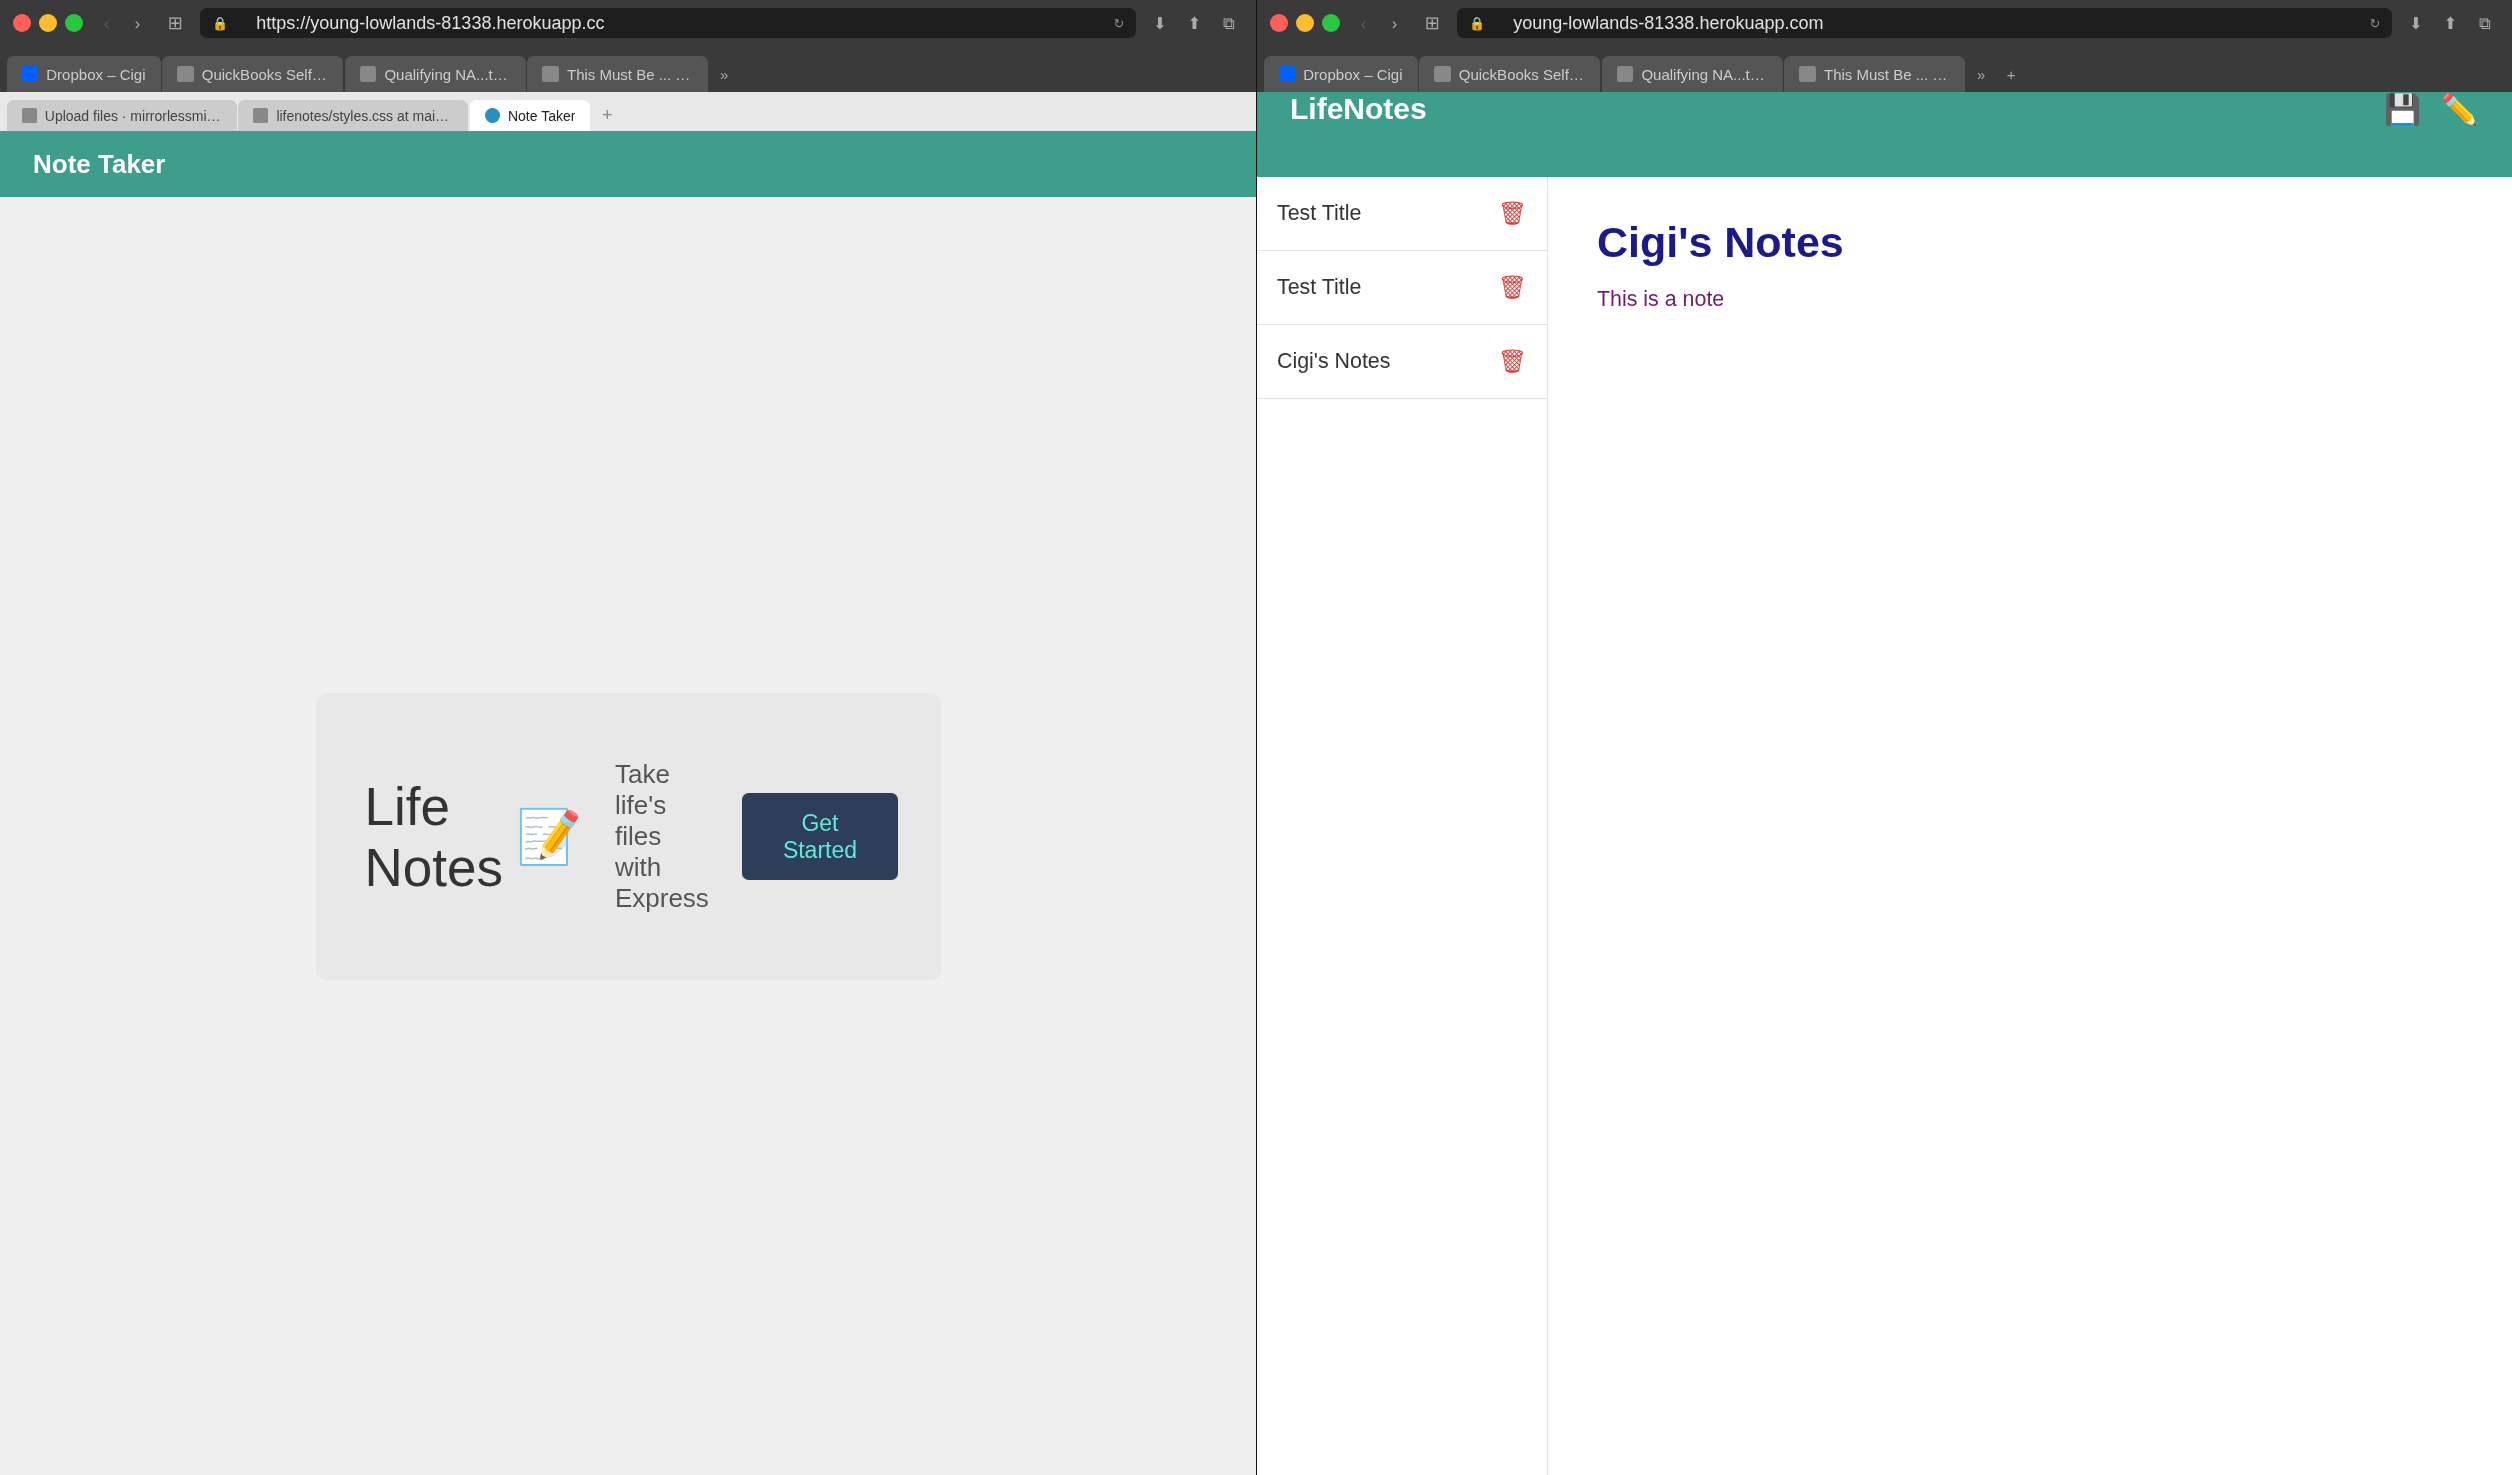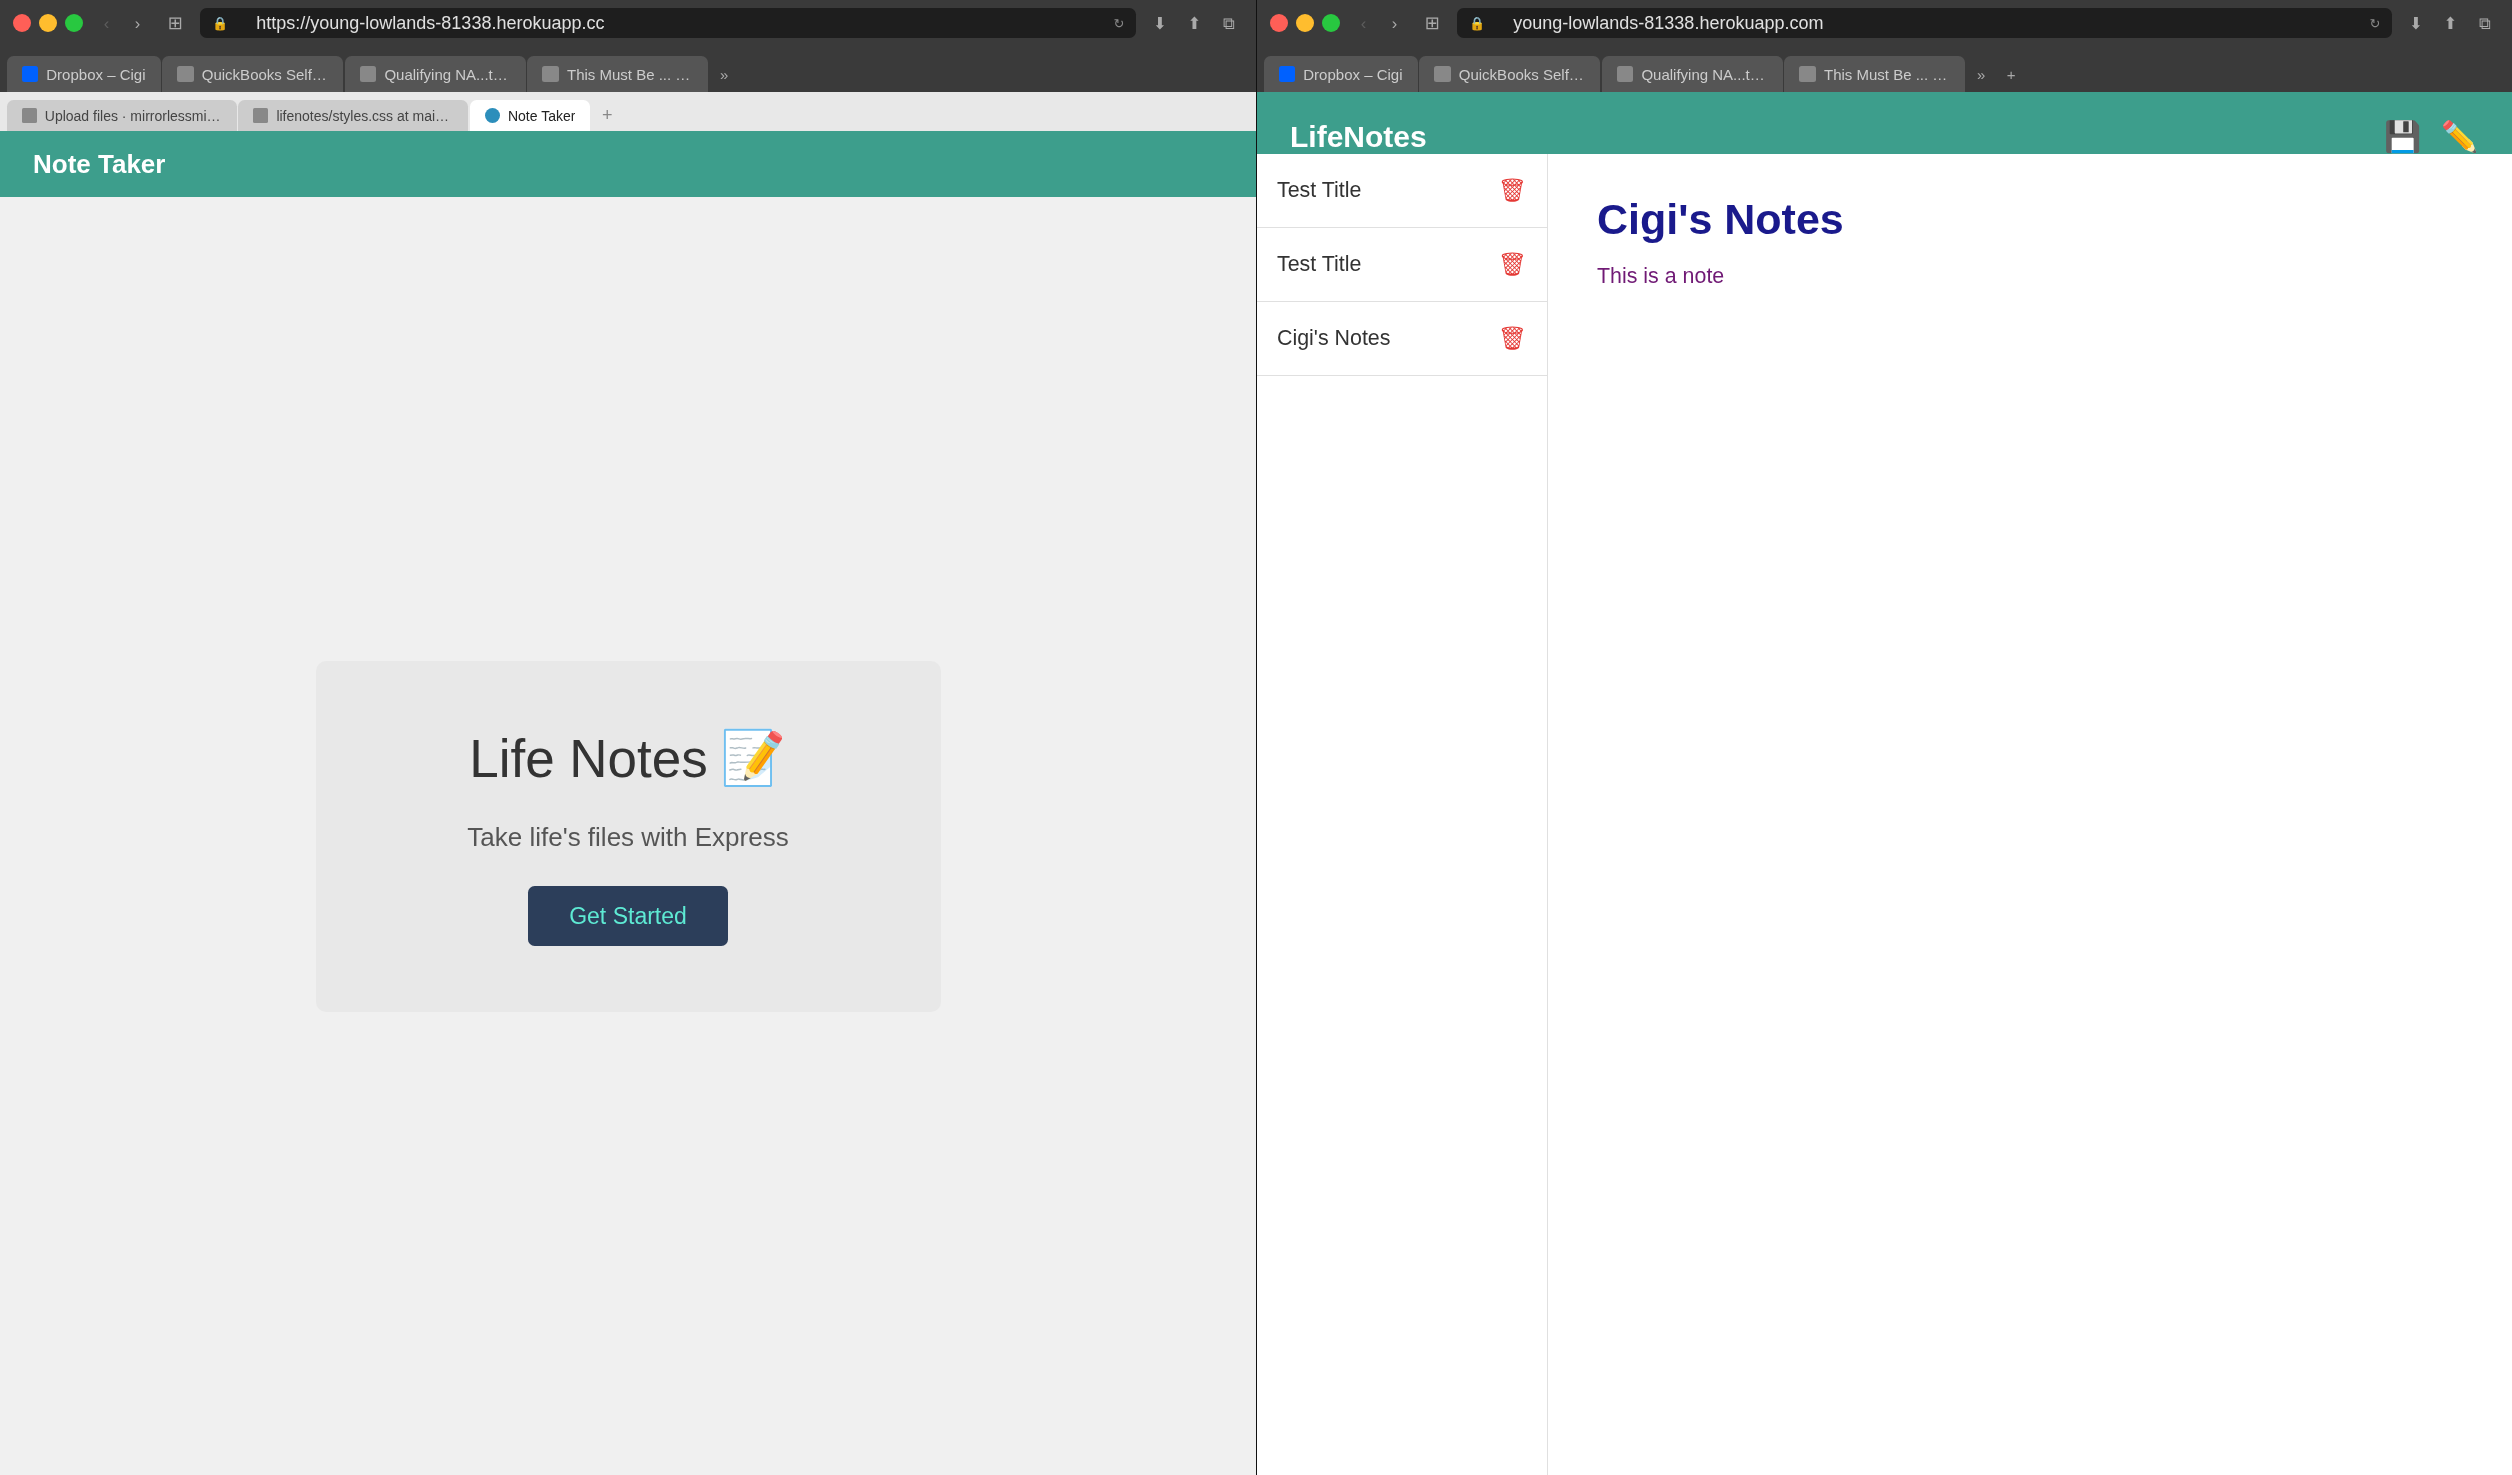--- a/index.html
+++ b/index.html
@@ -47,29 +47,29 @@
     .subtab.active { background: #fff; color: #222; }
     .subtab-favicon { width: 15px; height: 15px; border-radius: 1.6px; background: #888; flex-shrink: 0; }
     .subtab-label { overflow: hidden; text-overflow: ellipsis; }
     .subtab-add { padding: 0 10px; color: #888; font-size: 18px; height: 31px; display: flex; align-items: center; cursor: pointer; }
 
     
     .app-left { flex: 1; background: #f0f0f0; display: flex; flex-direction: column; }
     .app-header-left { height: 66px; background: #3d9e8c; display: flex; align-items: center; padding: 0 33px; }
     .app-title-left { color: white; font-size: 26px; font-weight: 600; }
     .app-body-left { flex: 1; display: flex; align-items: center; justify-content: center; }
-    .hero-card { background: #e8e8e8; border-radius: 10px; width: 625px; padding: 66px 49px; display: flex; flex-direction: column; align-items: center; gap: 33px; }
+    .hero-card { background: #e8e8e8; border-radius: 10px; width: 625px; padding: 66px 49px; display: flex; flex-direction: row; align-items: center; gap: 33px; }
     .hero-title { font-size: 53px; font-weight: 400; color: #333; display: flex; align-items: center; gap: 13px; }
     .hero-emoji { font-size: 53px; }
     .hero-subtitle { font-size: 26px; color: #555; }
     .get-started-btn { background: #2c3e5a; color: #5eead4; border: none; border-radius: 6.6px; padding: 16.5px 41px; font-size: 23px; cursor: pointer; }
 
     
     .app-right { flex: 1; background: white; display: flex; flex-direction: column; }
-    .app-header-right { height: 62px; background: #3d9e8c; display: flex; align-items: flex-end; padding: 0 33px; }
+    .app-header-right { height: 85px; background: #3d9e8c; display: flex; align-items: flex-start; padding: 0 33px; }
     .app-brand { color: white; font-size: 30px; font-weight: 600; flex: 1; }
     .header-actions { display: flex; gap: 20px; }
     .header-action-btn { background: transparent; border: none; color: white; font-size: 30px; cursor: pointer; }
     .app-body-right { flex: 1; display: flex; }
     .notes-sidebar { width: 291px; border-right: 0.8px solid #e0e0e0; background: white; }
     .note-item { padding: 23px 20px; border-bottom: 0.8px solid #e0e0e0; display: flex; align-items: center; justify-content: space-between; cursor: pointer; }
     .note-item-title { font-size: 21.4px; color: #333; }
     .note-delete-btn { background: transparent; border: none; color: #e53935; font-size: 23px; cursor: pointer; }
     .note-content-area { flex: 1; padding: 41px 49px; }
     .note-view-title { font-size: 43px; font-weight: 700; color: #1a1a8c; margin-bottom: 20px; }

